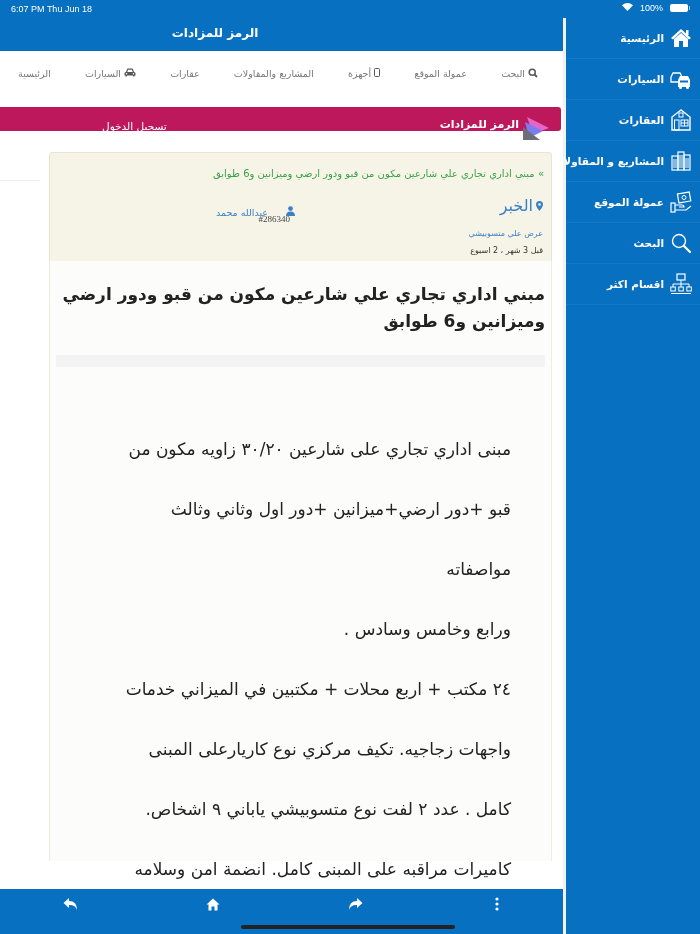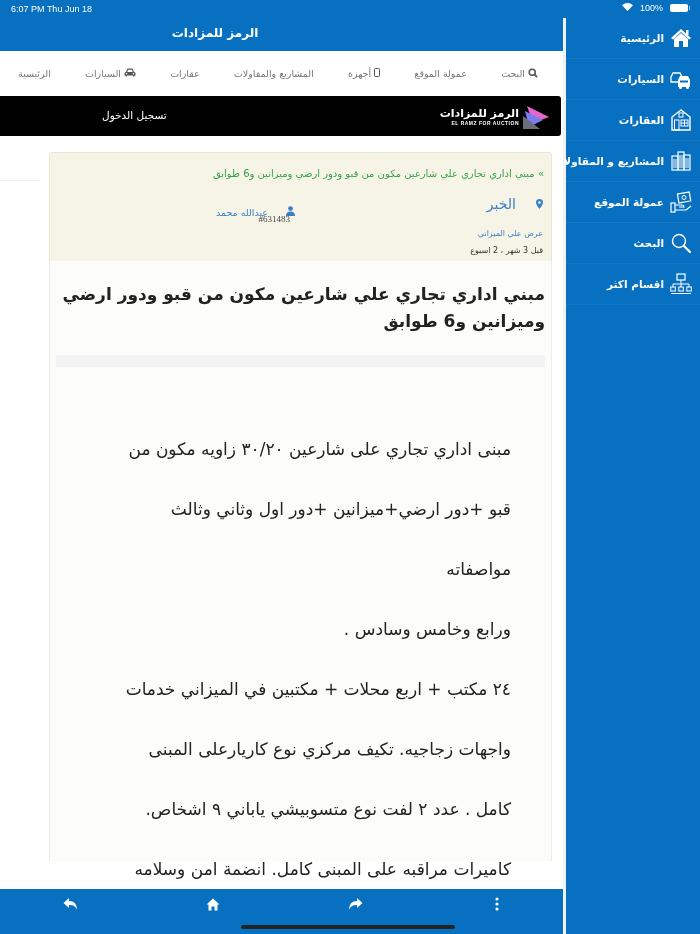--- a/index.html
+++ b/index.html
@@ -17,34 +17,34 @@
   
   .webview { position: absolute; left: 0; top: 0; width: 563px; height: 934px; padding-left: 8px; }
   .app-header { position: absolute; left: 0; top: 18px; width: 563px; height: 33px; background: #0870c0; }
   .app-title { position: absolute; left: 0; width: 430px; top: 8px; text-align: center; color: #fff; font-size: 12px; font-weight: bold; direction: rtl; }
 
   .page { position: absolute; left: 0; top: 51px; width: 563px; height: 838px; background: #fff; overflow: hidden; }
   .topnav { height: 45px; display: flex; flex-direction: row-reverse; align-items: center; justify-content: space-between; padding: 0 25px 0 18px; direction: rtl; }
   .topnav-item { font-size: 9.5px; color: #777; display: flex; align-items: center; gap: 3px; white-space: nowrap; }
   .topnav-item .ico { font-size: 9px; color: #555; }
 
-  .brandbar { position: absolute; top: 45px; left: 0; width: 561px; height: 40px; background: #000000; border-radius: 0 3px 3px 0; }
+  .brandbar { position: absolute; top: 56px; left: 0; width: 561px; height: 24px; background: #be185d; border-radius: 0 3px 3px 0; }
   .login-link { position: absolute; left: 102px; top: 13px; color: #fff; font-size: 10.5px; direction: rtl; }
   .logo { position: absolute; right: 12px; top: 7px; display: flex; align-items: center; gap: 4px; }
   .logo-text { text-align: right; color: #fff; }
   .logo-ar { font-size: 11px; font-weight: bold; direction: rtl; line-height: 13px; }
   .logo-en { font-size: 5px; letter-spacing: .5px; font-family: "Liberation Sans", sans-serif; font-weight: bold; }
   .logo-mark { width: 26px; height: 26px; position: relative; }
 
   .left-divider { position: absolute; left: 0; top: 129px; width: 40px; height: 1px; background: #eee; }
 
   
   .crumb-panel { position: absolute; left: 49px; top: 101px; width: 503px; height: 160px; background: #f6f4e6; border: 1px solid #e9e5d2; border-radius: 3px; direction: rtl; }
   .crumb-title { position: absolute; right: 7px; top: 15px; font-size: 10px; color: #3aa14a; white-space: nowrap; }
-  .crumb-location { position: absolute; right: 8px; top: 43px; font-size: 14px; color: #3a7fc8; display: flex; gap: 20px; align-items: flex-end; }
+  .crumb-location { position: absolute; right: 8px; top: 43px; font-size: 16px; color: #3a7fc8; display: flex; gap: 3px; align-items: flex-end; }
   .crumb-user { position: absolute; right: 256px; top: 53px; font-size: 9.5px; color: #3a7fc8; display: flex; gap: 18px; align-items: center; }
   .crumb-id { position: absolute; right: 261px; top: 61px; font-size: 9px; color: #444; font-family: "Liberation Serif", serif; }
   .crumb-map { position: absolute; right: 8px; top: 76px; font-size: 8px; color: #3a7fc8; }
   .crumb-time { position: absolute; right: 8px; top: 93px; font-size: 8px; color: #333; }
   .crumb-prev { position: absolute; right: 8px; top: 118px; font-size: 8px; color: #3a7fc8; }
 
   
   .article { position: absolute; left: 49px; top: 261px; width: 503px; height: 600px; background: #fcfcfb; border-left: 1px solid #efece0; border-right: 1px solid #efece0; direction: rtl; }
   .article-title { position: absolute; right: 6px; left: 6px; top: 20px; font-size: 17px; font-weight: bold; color: #222; line-height: 27px; text-align: right; }
   .article-sep { position: absolute; left: 6px; right: 6px; top: 94px; height: 12px; background: #f3f3f3; }
@@ -147,22 +147,22 @@
         </a>
         <a class="crumb-user">
           <span>
             <svg width="9" height="10" viewBox="0 0 9 10">
                 <circle cx="4.5" cy="2.6" r="2.4" fill="#3a7fc8"></circle>
                 <path d="M0 10 Q0 5.5 4.5 5.5 Q9 5.5 9 10 Z" fill="#3a7fc8"></path>
               </svg>
           </span>
           <span>عبدالله محمد</span>
         </a>
-        <div class="crumb-id">#631483</div>
-        <a class="crumb-map">عرض علي الميزاني</a>
+        <div class="crumb-id">#286340</div>
+        <a class="crumb-map">عرض علي متسوبيشي</a>
         <div class="crumb-time">قبل 3 شهر ، 2 اسبوع</div>
         <a class="crumb-prev">→ السابق</a>
       </div>
 
       <div class="article" style="top:210px;">
         <h1 class="article-title">مبني اداري تجاري علي شارعين مكون من قبو ودور ارضي وميزانين و6 طوابق</h1>
         <div class="article-sep"></div>
         <div class="article-body" style="top:143px;">
           <div>مبنى اداري تجاري على شارعين ٣٠/٢٠ زاويه مكون من</div>
           <div>قبو +دور ارضي+ميزانين +دور اول  وثاني وثالث</div>

